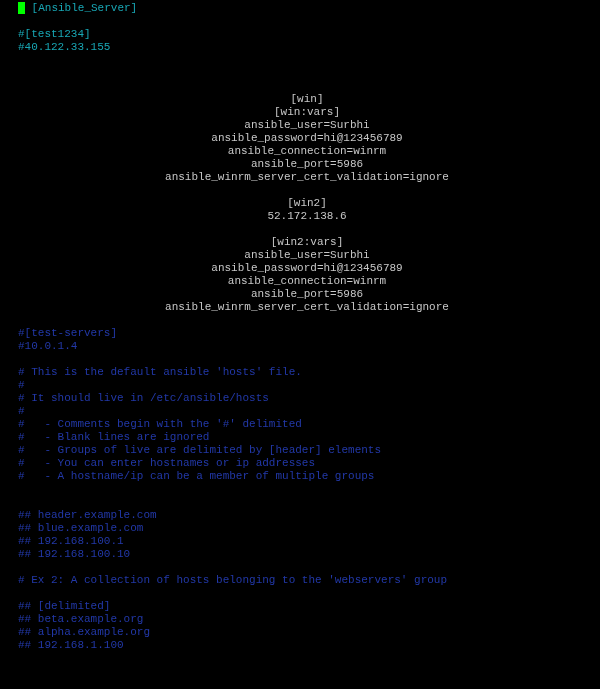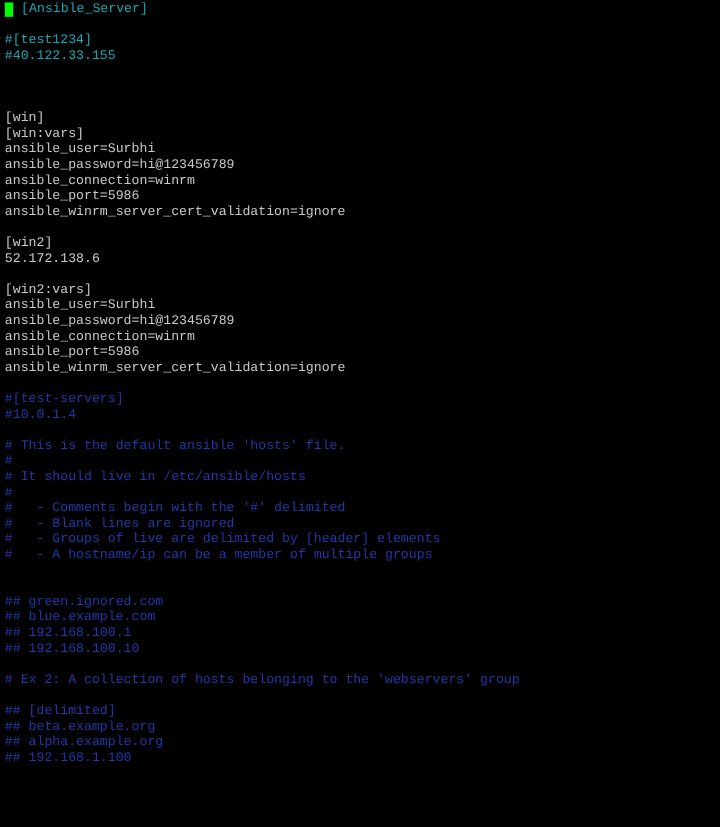--- a/index.html
+++ b/index.html
@@ -13,23 +13,23 @@
       overflow: hidden;
       padding: 2px 4px;
     }
     .cursor {
       display: inline-block;
       background: #00ff00;
       width: 7px;
       height: 12px;
       vertical-align: text-bottom;
     }
-    .ln { white-space: pre; }
+    .ln { white-space: pre; margin-left: 14px; }
     .cyan { color: #18a7b5; }
-    .white { color: #c8c8c8; }
+    .white { color: #c8c8c8; text-align: center; }
     .blue { color: #2238a8; }
     .blank { height: 13px; }
   </style>
 </head>
 <body>
 
 <div id="terminal">
     <div class="ln cyan"><span class="cursor"></span><span> [Ansible_Server]</span></div>
     <div class="ln blank">&nbsp;</div>
     <div class="ln cyan"><span>#[test1234]</span></div>
@@ -58,24 +58,25 @@
     <div class="ln blue"><span>#[test-servers]</span></div>
     <div class="ln blue"><span>#10.0.1.4</span></div>
     <div class="ln blank">&nbsp;</div>
     <div class="ln blue"><span># This is the default ansible 'hosts' file.</span></div>
     <div class="ln blue"><span>#</span></div>
     <div class="ln blue"><span># It should live in /etc/ansible/hosts</span></div>
     <div class="ln blue"><span>#</span></div>
     <div class="ln blue"><span>#   - Comments begin with the '#' delimited</span></div>
     <div class="ln blue"><span>#   - Blank lines are ignored</span></div>
     <div class="ln blue"><span>#   - Groups of live are delimited by [header] elements</span></div>
+    <div class="ln blue"><span>#   - You can enter hostnames or ip addresses</span></div>
     <div class="ln blue"><span>#   - A hostname/ip can be a member of multiple groups</span></div>
     <div class="ln blank">&nbsp;</div>
     <div class="ln blank">&nbsp;</div>
-    <div class="ln blue"><span>## green.ignored.com</span></div>
+    <div class="ln blue"><span>## header.example.com</span></div>
     <div class="ln blue"><span>## blue.example.com</span></div>
     <div class="ln blue"><span>## 192.168.100.1</span></div>
     <div class="ln blue"><span>## 192.168.100.10</span></div>
     <div class="ln blank">&nbsp;</div>
     <div class="ln blue"><span># Ex 2: A collection of hosts belonging to the 'webservers' group</span></div>
     <div class="ln blank">&nbsp;</div>
     <div class="ln blue"><span>## [delimited]</span></div>
     <div class="ln blue"><span>## beta.example.org</span></div>
     <div class="ln blue"><span>## alpha.example.org</span></div>
     <div class="ln blue"><span>## 192.168.1.100</span></div>

